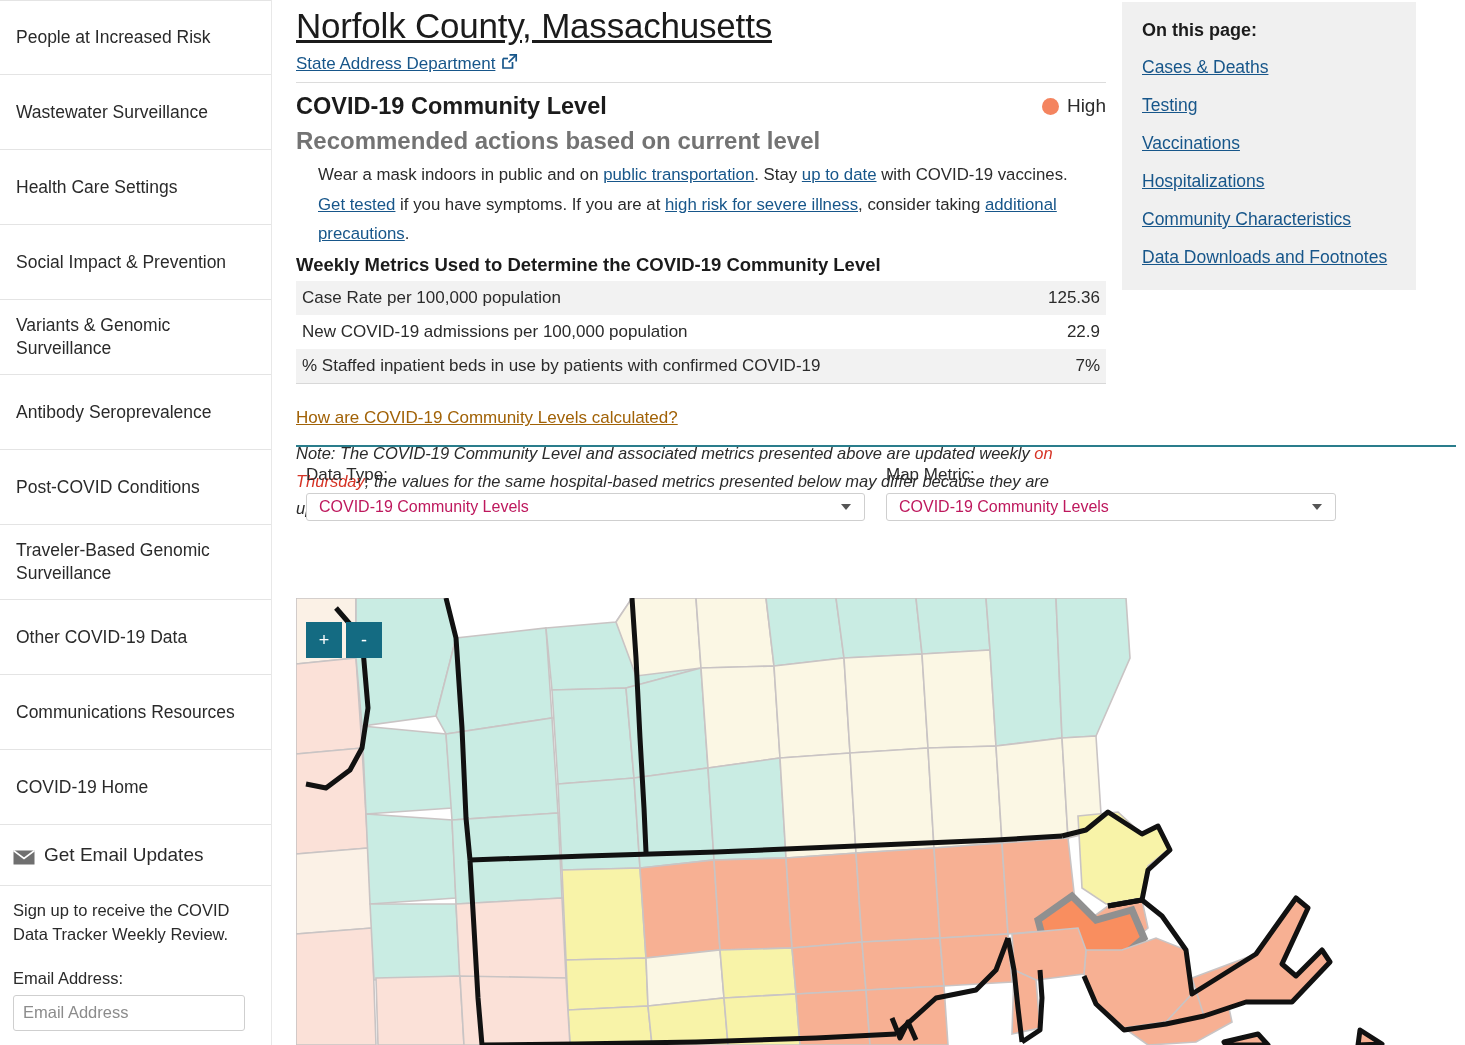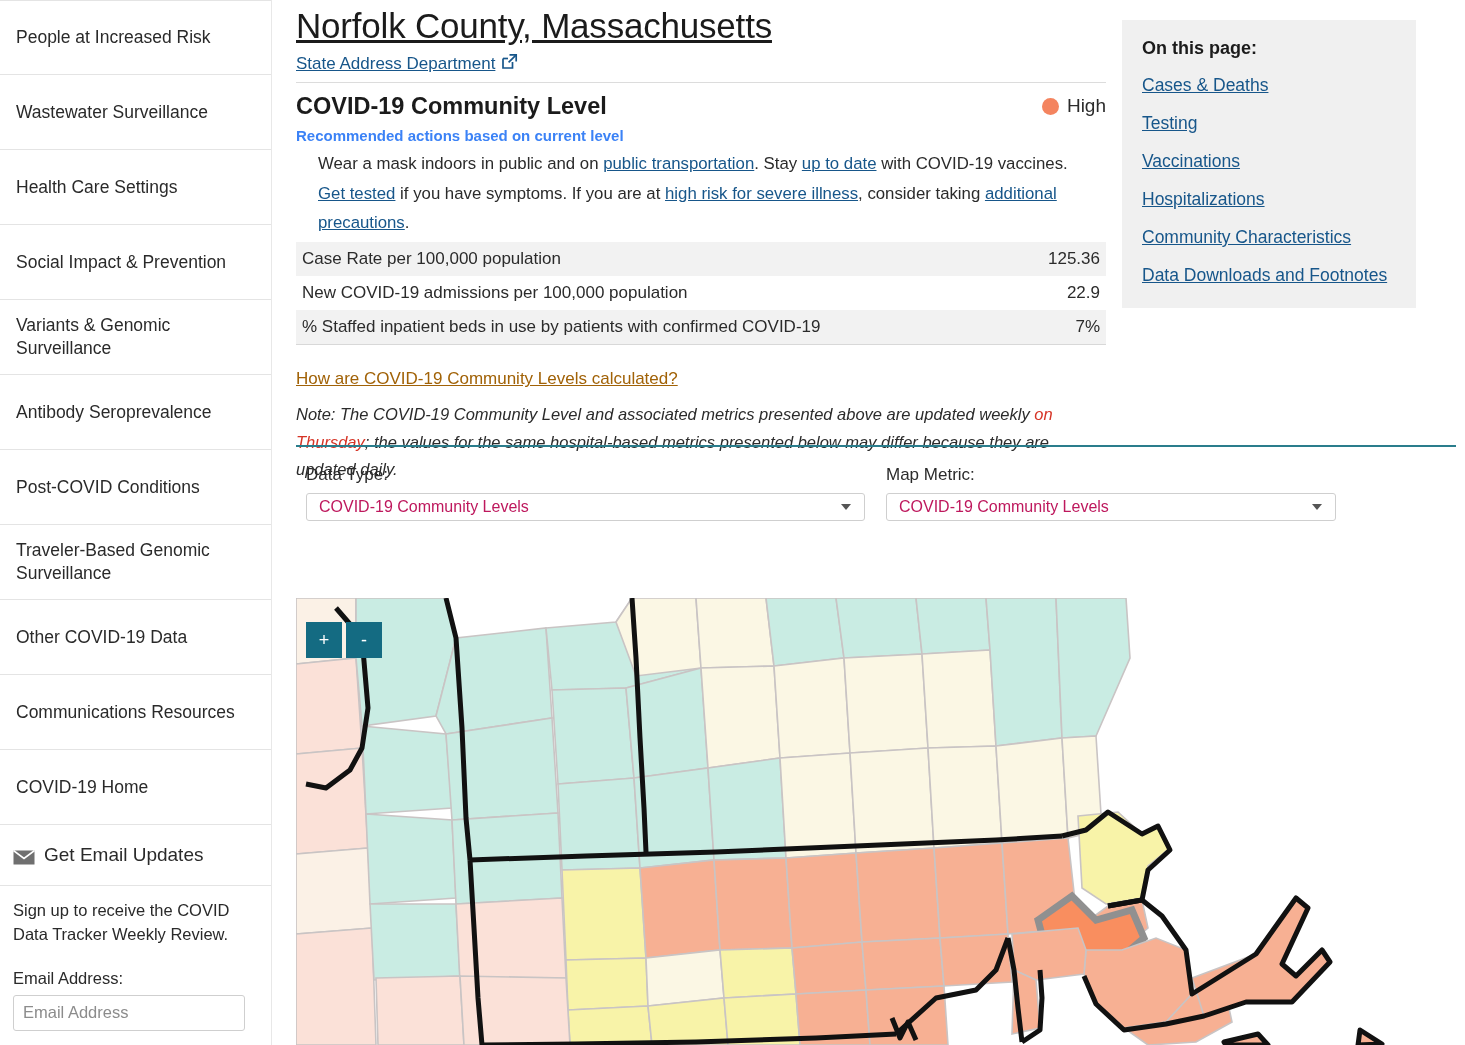--- a/index.html
+++ b/index.html
@@ -82,21 +82,21 @@
   #cl-row {
     display: flex; align-items: flex-end; justify-content: space-between;
     margin-top: 10px;
   }
   #cl-title { font-size: 23.5px; font-weight: bold; color: #1b1b1b; }
   #level-badge { display: flex; align-items: center; gap: 8px; padding-bottom: 3px; }
   #level-dot { width: 17px; height: 17px; border-radius: 50%; }
   #level-text { font-size: 19px; color: #2b2b2b; }
 
   #rec-head {
-    font-size: 15px; font-weight: bold; color: #3b82f6;
+    font-size: 24px; font-weight: bold; color: #737373;
     margin-top: 7px;
   }
   #rec-body {
     font-size: 16.8px; line-height: 1.75; color: #2b2b2b;
     margin: 5px 0 0 22px; max-width: 760px;
   }
   #rec-body a { color: #17568a; text-decoration: underline; cursor: pointer; }
 
   #metrics-head {
     font-size: 18.5px; font-weight: bold; color: #1b1b1b;
@@ -144,21 +144,21 @@
     border-left: 5px solid transparent;
     border-right: 5px solid transparent;
     border-top: 6px solid #555;
     transform: translateY(-3px);
   }
   #sel-datatype { position: absolute; left: 306px; top: 465px; width: 559px; }
   #sel-mapmetric { position: absolute; left: 886px; top: 465px; width: 450px; }
 
   
   #onthispage {
-    position: absolute; left: 1122px; top: 20px;
+    position: absolute; left: 1122px; top: 2px;
     width: 294px; background: #f0f0f0;
     padding: 18px 20px 22px 20px;
   }
   #otp-title { font-size: 18px; font-weight: bold; color: #1b1b1b; margin-bottom: 16px; }
   .otp-link {
     display: block; font-size: 17.5px; color: #17568a;
     text-decoration: underline; margin-bottom: 17px; cursor: pointer;
   }
   .otp-link:last-child { margin-bottom: 0; }
 
@@ -255,20 +255,21 @@
         <span id="level-dot" style="background: rgb(244, 132, 95);"></span>
         <span id="level-text">High</span>
       </div>
     </div>
 
     <div id="rec-head">Recommended actions based on current level</div>
     <p id="rec-body">
       <span>Wear a mask indoors in public and on </span><a>public transportation</a><span>. Stay </span><a>up to date</a><span> with COVID-19 vaccines. </span><a>Get tested</a><span> if you have symptoms. If you are at </span><a>high risk for severe illness</a><span>, consider taking </span><a>additional precautions</a><span>.</span>
     </p>
 
+    <div id="metrics-head">Weekly Metrics Used to Determine the COVID-19 Community Level</div>
     <div id="metrics">
       <div class="metric-row alt">
         <span>Case Rate per 100,000 population</span>
         <span>125.36</span>
       </div>
       <div class="metric-row">
         <span>New COVID-19 admissions per 100,000 population</span>
         <span>22.9</span>
       </div>
       <div class="metric-row alt">

